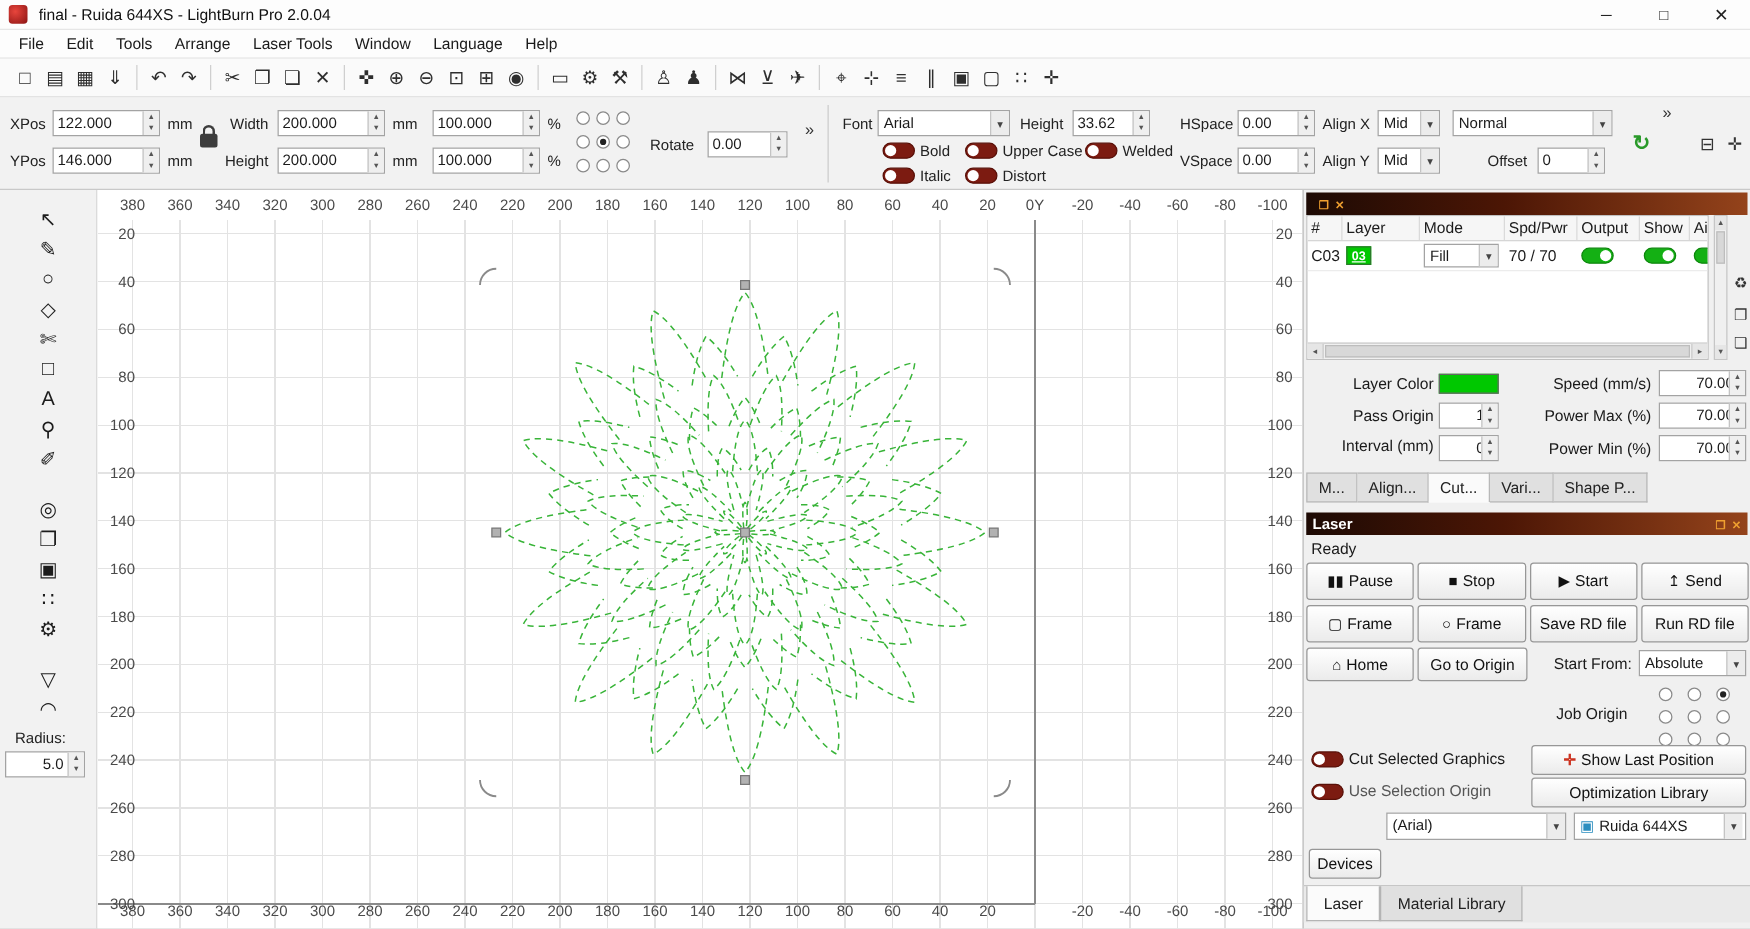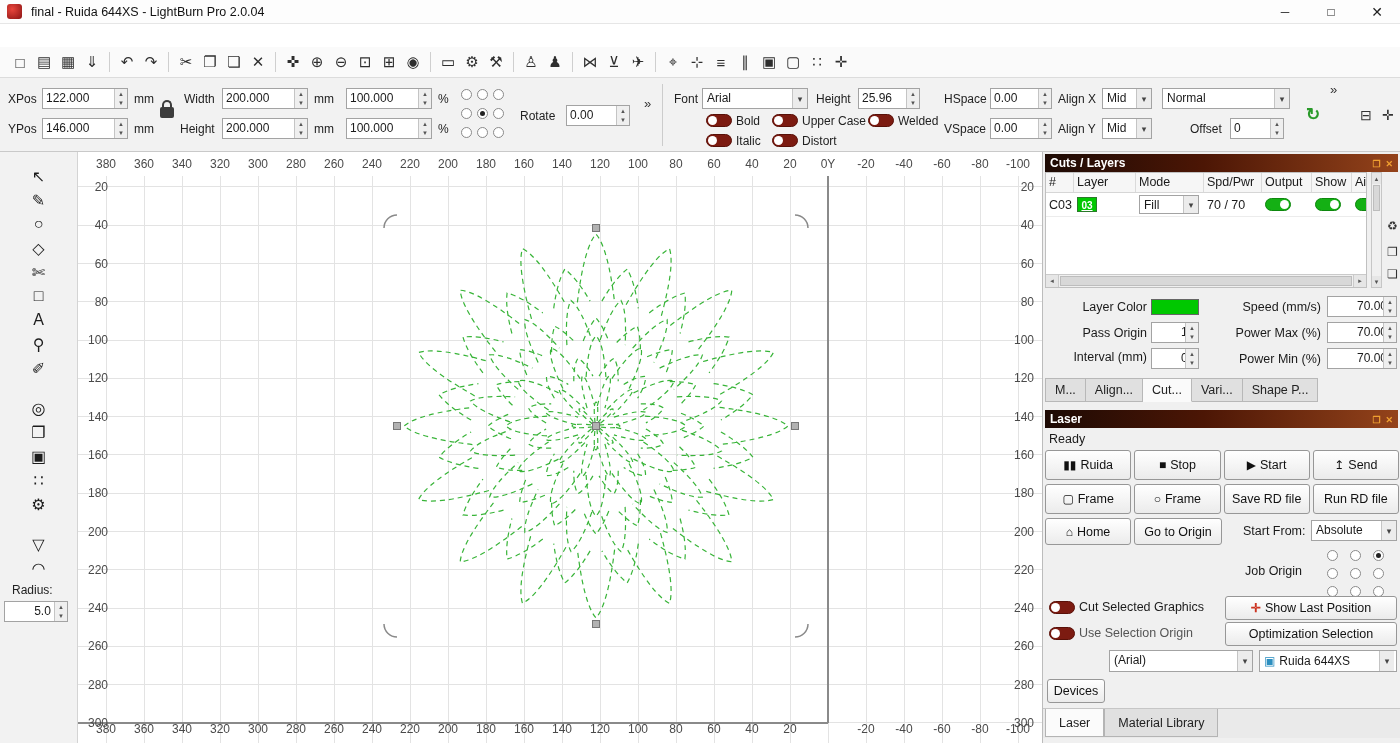--- a/index.html
+++ b/index.html
@@ -136,20 +136,30 @@
   <div class="titlebar">
     <div class="appicon"></div>
     <div class="wtitle">final - Ruida 644XS - LightBurn Pro 2.0.04</div>
     <div class="wbtns">
       <div class="wbtn">─</div>
       <div class="wbtn">□</div>
       <div class="wbtn" style="font-size:14px">✕</div>
     </div>
   </div>
 
+  <div class="menubar">
+      <div class="mitem">File</div>
+      <div class="mitem">Edit</div>
+      <div class="mitem">Tools</div>
+      <div class="mitem">Arrange</div>
+      <div class="mitem">Laser Tools</div>
+      <div class="mitem">Window</div>
+      <div class="mitem">Language</div>
+      <div class="mitem">Help</div>
+    </div>
 
   <div class="toolbar">
       <div class="ticon">□</div>
       <div class="ticon">▤</div>
       <div class="ticon">▦</div>
       <div class="ticon">⇓</div>
       <div class="tsep"></div>
       <div class="ticon">↶</div>
       <div class="ticon">↷</div>
       <div class="tsep"></div>
@@ -267,21 +277,21 @@
     <span class="chev" style="left:644px;top:18px">»</span>
     <span class="vsep" style="left:662px;top:6px;height:62px"></span>
 
     <span class="lbl" style="left:674px;top:14px">Font</span>
     <span class="dd" style="left:702px;top:10px;width:106px">
         <span class="dval">Arial</span>
         <span class="darr">▾</span>
       </span>
     <span class="lbl" style="left:816px;top:14px">Height</span>
     <span class="spin" style="left:858px;top:10px;width:62px">
-        <span class="sval">25.96</span>
+        <span class="sval">33.62</span>
         <span class="sarr">
           <i>▲</i>
           <i>▼</i>
         </span>
       </span>
 
     <span class="tg" style="left:706px;top:36px">
         <i></i>
       </span>
     <span class="lbl" style="left:736px;top:36px">Bold</span>
@@ -627,21 +637,20 @@
           <path d="M717,63 A13,13 0 0 1 730,76" fill="none" stroke="#8a8a8a" stroke-width="1.5"></path>
           <path d="M730,472 A13,13 0 0 1 717,485" fill="none" stroke="#8a8a8a" stroke-width="1.5"></path>
           <path d="M319,485 A13,13 0 0 1 306,472" fill="none" stroke="#8a8a8a" stroke-width="1.5"></path>
         </g>
       </svg>
   </div>
 
   <div class="rightpanel">
 
     <div class="phead" style="top:2px">
-      <span class="ptitle">Cuts / Layers</span>
       <span class="phicons"><span class="phic">❐</span><span class="phic">✕</span></span>
     </div>
 
     <div class="layerlist">
       <div class="thead">
           <div class="thc" style="width: 28px;">#</div>
           <div class="thc" style="width: 62px;">Layer</div>
           <div class="thc" style="width: 68px;">Mode</div>
           <div class="thc" style="width: 58px;">Spd/Pwr</div>
           <div class="thc" style="width: 50px;">Output</div>
@@ -745,21 +754,21 @@
 
     <div class="phead" style="top:258px">
       <span class="ptitle">Laser</span>
       <span class="phicons"><span class="phic">❐</span><span class="phic">✕</span></span>
     </div>
     <span class="plbl" style="left:6px;top:280px">Ready</span>
 
     <div class="laser-row" style="top:298px">
         <div class="btn">
           <span class="bicon">▮▮</span>
-          <span>Ruida</span>
+          <span>Pause</span>
         </div>
         <div class="btn">
           <span class="bicon">■</span>
           <span>Stop</span>
         </div>
         <div class="btn">
           <span class="bicon">▶</span>
           <span>Start</span>
         </div>
         <div class="btn">
@@ -813,21 +822,21 @@
       </span>
     <span class="plbl" style="left:36px;top:448px">Cut Selected Graphics</span>
     <div class="btn abs" style="left:182px;top:444px;width:172px;height:24px">
       <span class="bicon" style="color:#cc3320;font-weight:bold">✛</span>
       <span>Show Last Position</span>
     </div>
     <span class="tg" style="left:6px;top:475px">
         <i></i>
       </span>
     <span class="plbl" style="left:36px;top:474px;color:#555">Use Selection Origin</span>
-    <div class="btn abs" style="left:182px;top:470px;width:172px;height:24px">Optimization Selection</div>
+    <div class="btn abs" style="left:182px;top:470px;width:172px;height:24px">Optimization Library</div>
 
     <div class="btn abs" style="left:4px;top:527px;width:58px;height:24px">Devices</div>
     <span class="dd" style="left:66px;top:498px;width:144px;height:22px">
         <span class="dval">(Arial)</span>
         <span class="darr">▾</span>
       </span>
     <div class="devsel" style="left:216px;top:498px;width:138px">
       <span style="color:#2d8fc0;font-size:12px">▣</span>
       <span style="flex:1;overflow:hidden;white-space:nowrap">Ruida 644XS</span>
       <span class="darr">▾</span>

